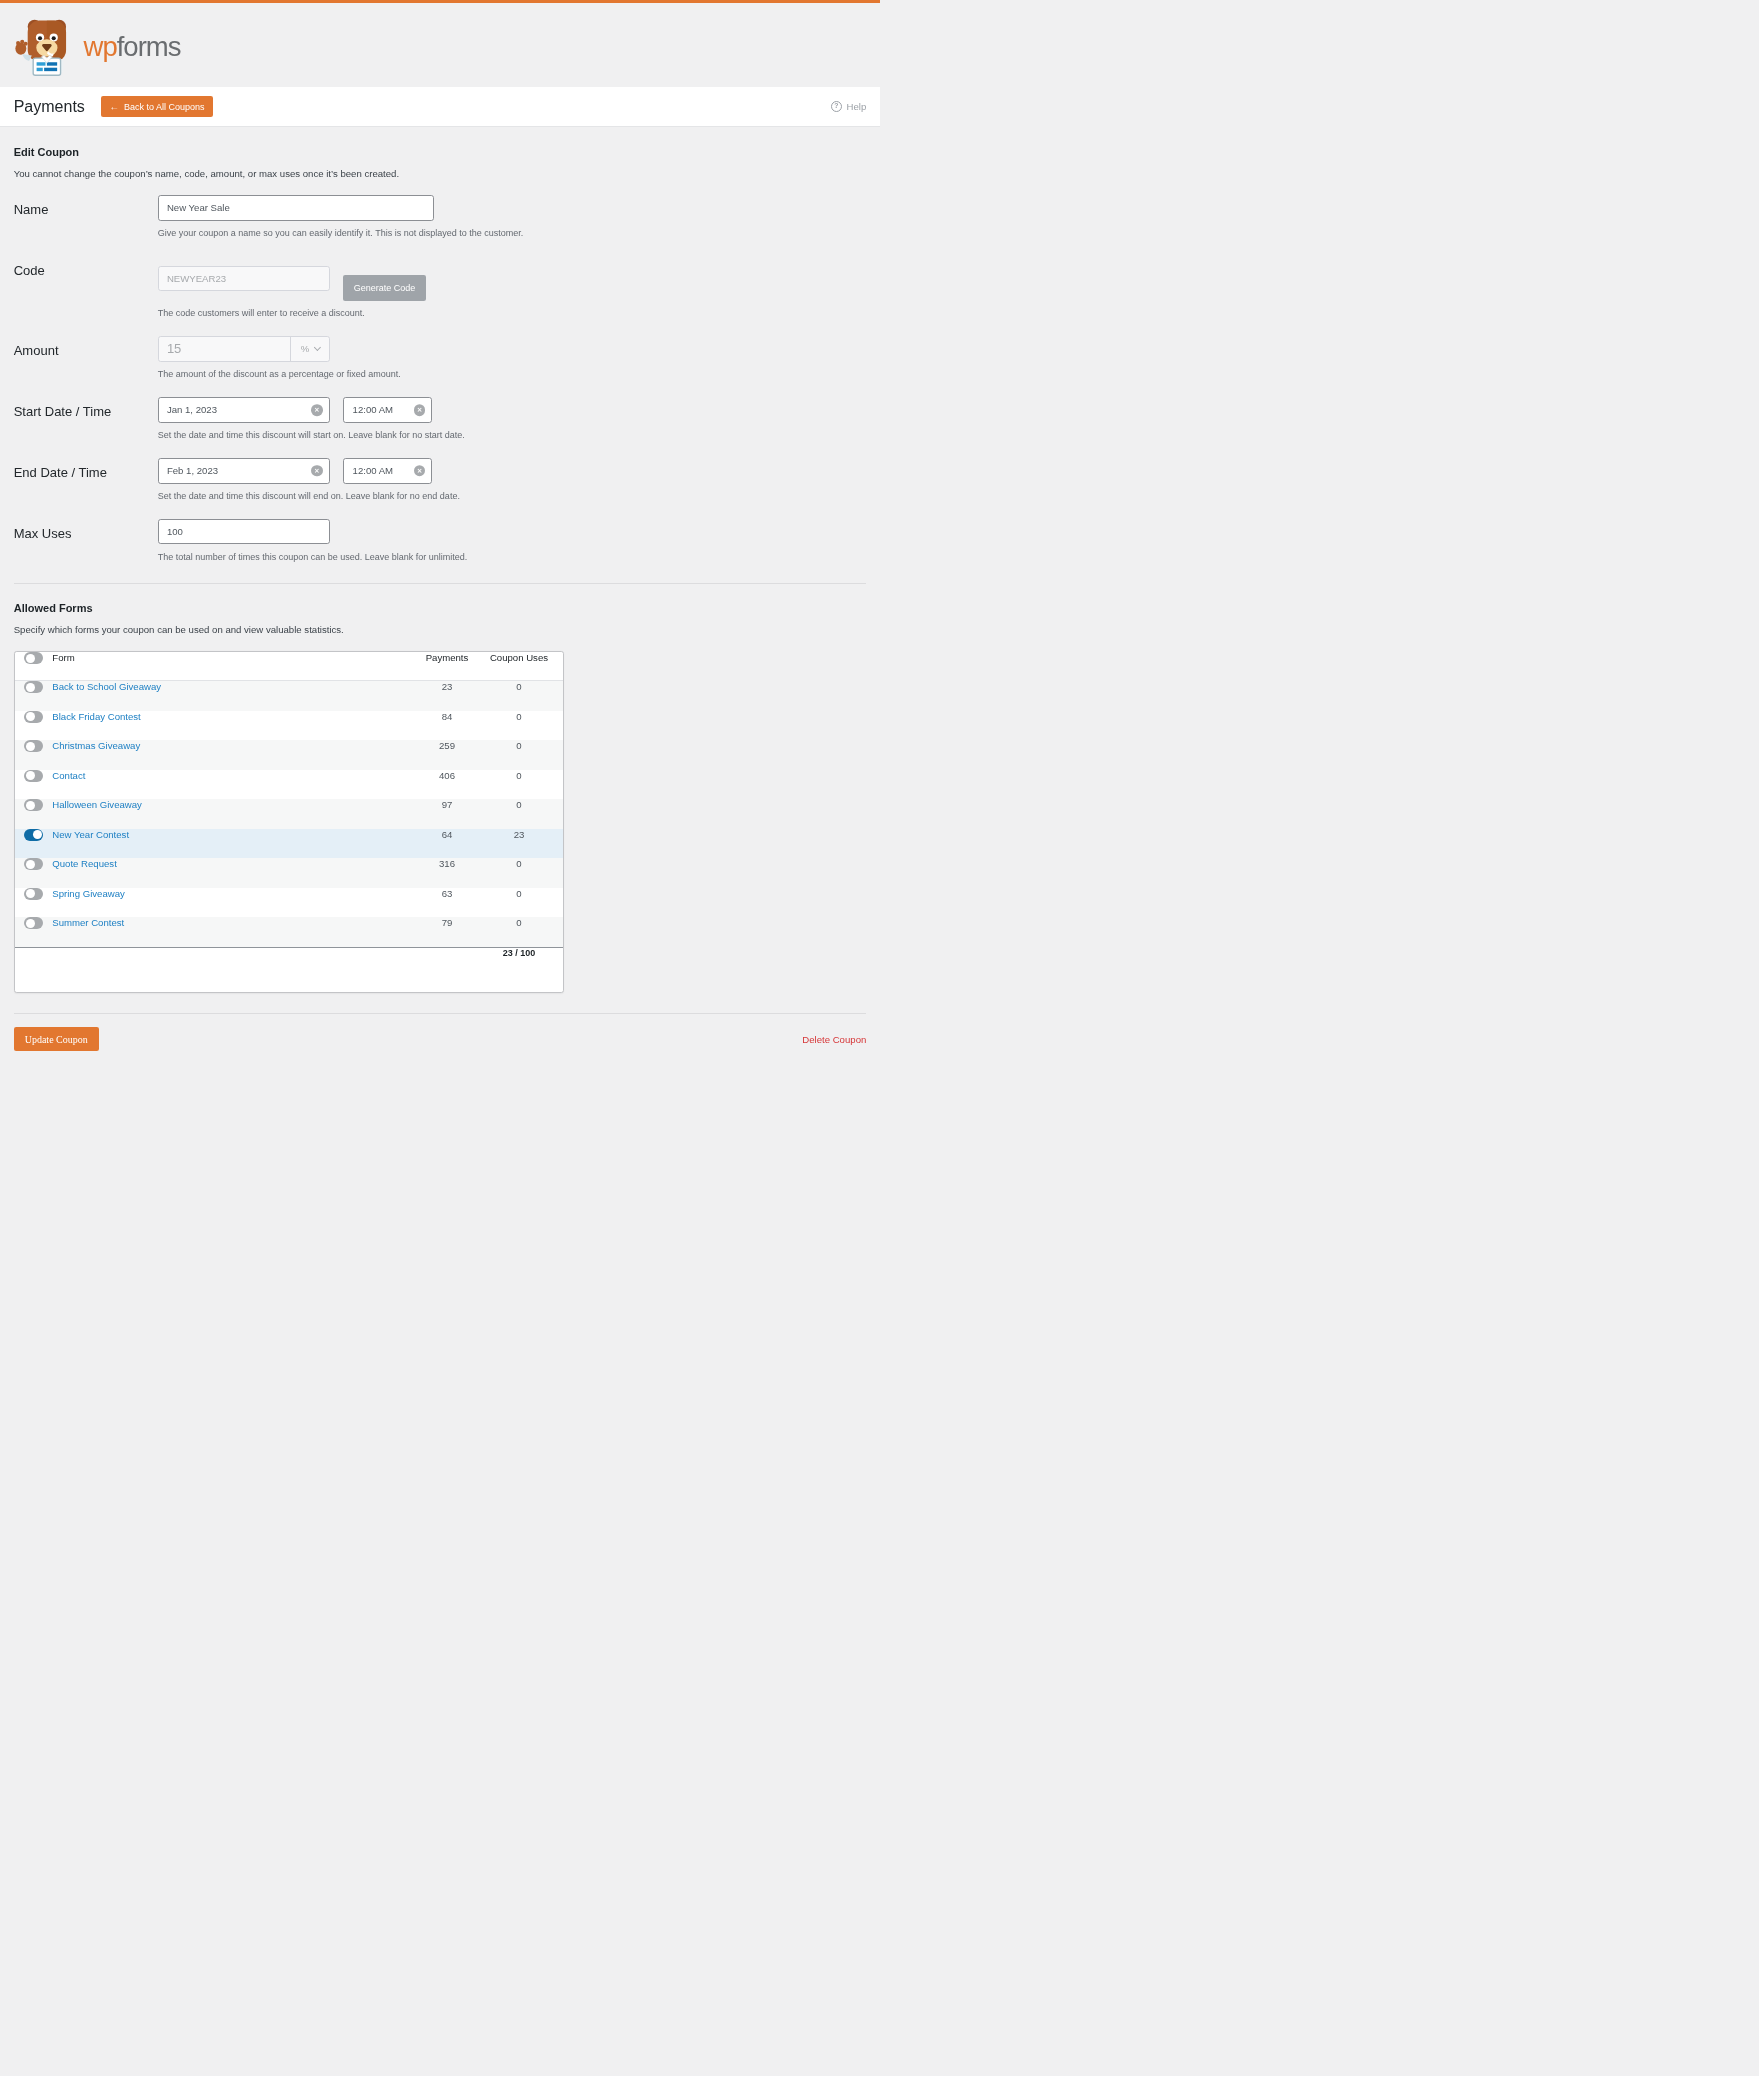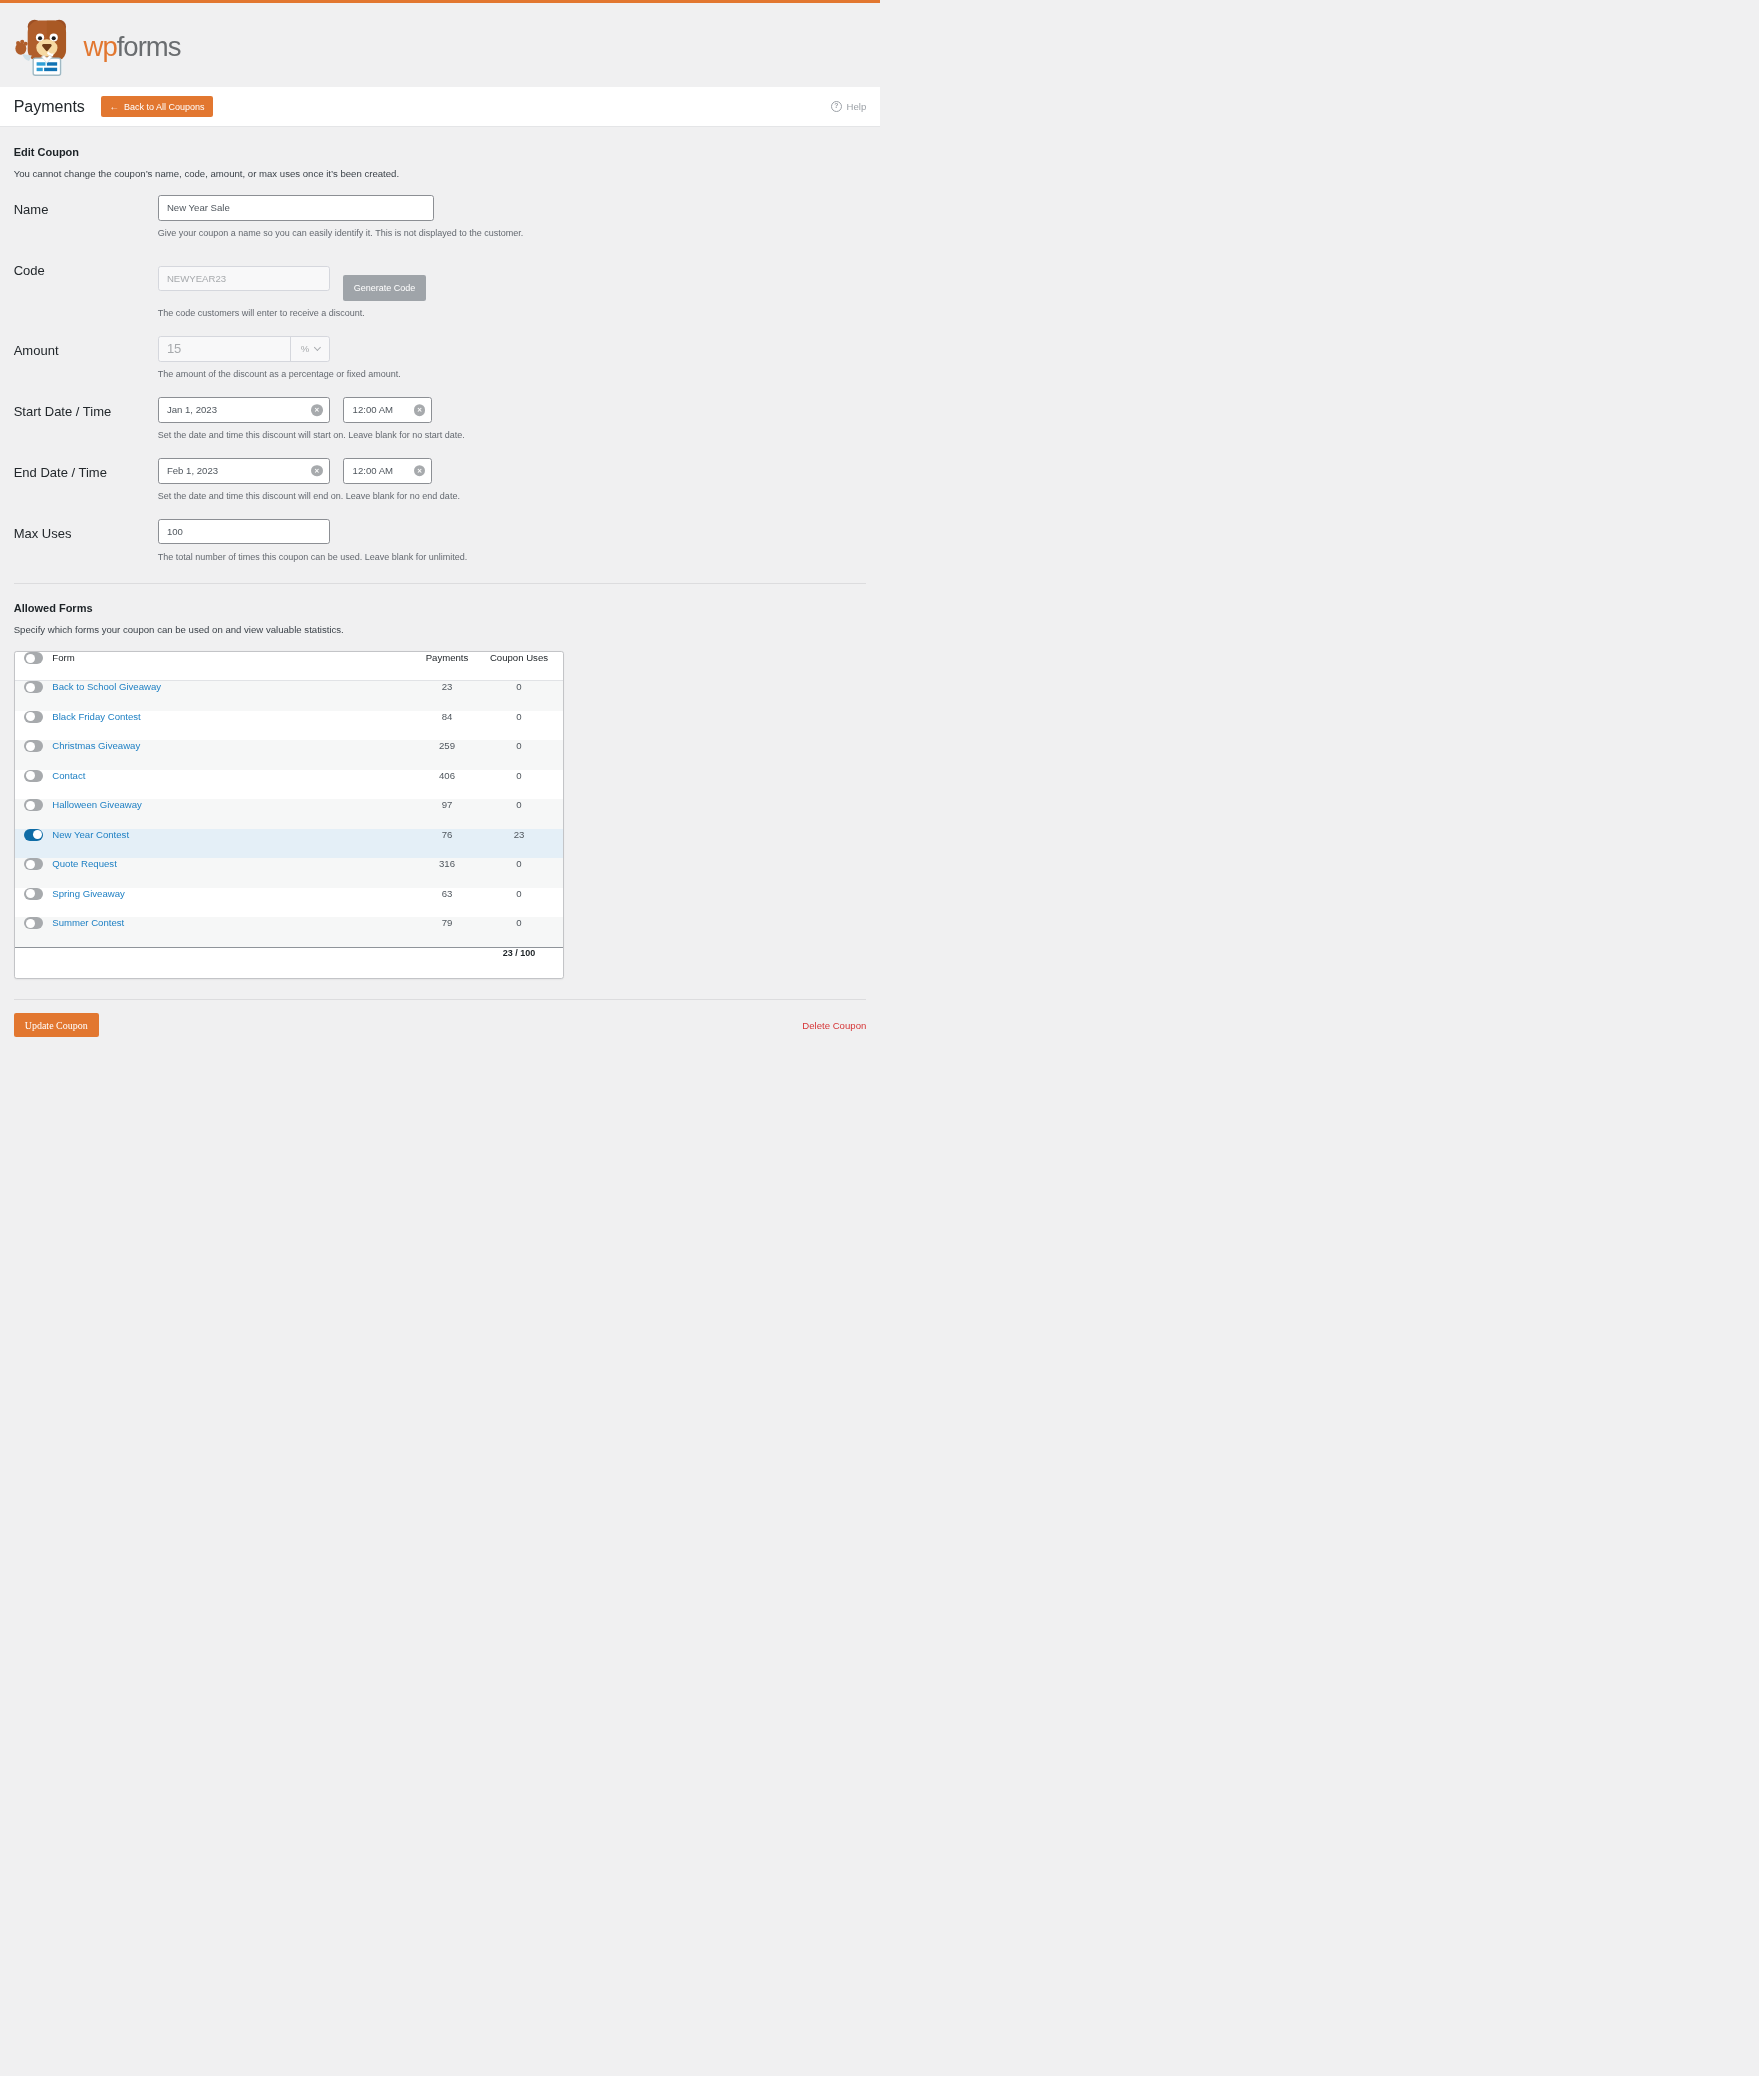--- a/index.html
+++ b/index.html
@@ -107,21 +107,21 @@
   }
   .trow, .thead, .tfoot { display: flex; padding: 0 2.7px 0 9.6px; }
   .thead { height: 29px; border-bottom: 0.7px solid #e1e3e6; font-size: 9.6px; color: #23282c; }
   .trow { height: 29.5px; font-size: 9.6px; }
   .trow.stripe { background: #f6f7f7; }
   .trow.selected { background: #e4eff7; }
   .cell-name { margin-left: 9px; flex: 1; }
   a.form-link { color: #2081c4; text-decoration: none; cursor: pointer; }
   .col-pay { width: 62px; text-align: center; color: #50575e; flex: none; }
   .col-uses { width: 82px; text-align: center; color: #50575e; flex: none; }
-  .tfoot { height: 31px; border-top: 1.4px solid #8f949a; justify-content: flex-end; }
+  .tfoot { height: 45px; border-top: 1.4px solid #8f949a; justify-content: flex-end; }
   .total { width: 82px; text-align: center; font-size: 9px; font-weight: 700; color: #1d2327; }
 
   
   .toggle {
     width: 19px; height: 11.7px; border-radius: 6.2px; background: #a7aaad;
     position: relative; display: inline-block; flex: none; cursor: pointer;
   }
   .toggle .knob {
     position: absolute; left: 1.4px; top: 1.4px; width: 9px; height: 9px;
     border-radius: 50%; background: #fff;
@@ -330,21 +330,21 @@
             </span>
             <span class="cell-name"><a class="form-link">Halloween Giveaway</a></span>
             <span class="col-pay">97</span>
             <span class="col-uses">0</span>
           </div>
           <div class="trow selected">
             <span class="toggle on">
               <span class="knob"></span>
             </span>
             <span class="cell-name"><a class="form-link">New Year Contest</a></span>
-            <span class="col-pay">76</span>
+            <span class="col-pay">64</span>
             <span class="col-uses">23</span>
           </div>
           <div class="trow stripe">
             <span class="toggle">
               <span class="knob"></span>
             </span>
             <span class="cell-name"><a class="form-link">Quote Request</a></span>
             <span class="col-pay">316</span>
             <span class="col-uses">0</span>
           </div>

